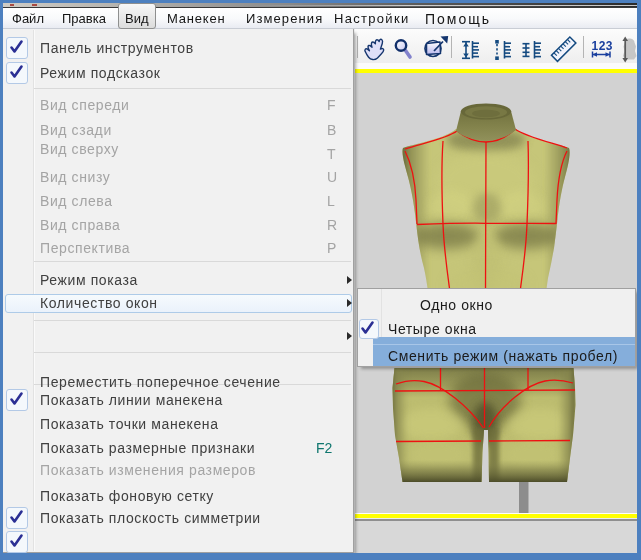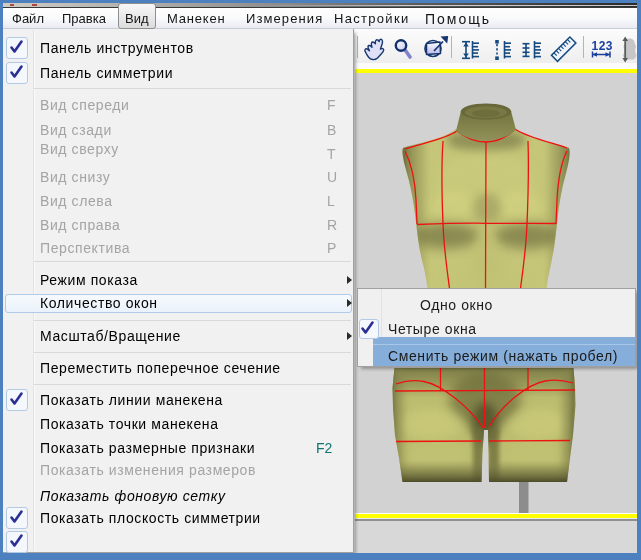--- a/index.html
+++ b/index.html
@@ -15,21 +15,21 @@
 #toolbar{position:absolute;left:352px;top:26px;width:282px;height:34px;background:linear-gradient(180deg,#fcfcfc,#eeeeee);border-bottom:1px solid #dadada;text-align:right;}
 #viewport{position:absolute;left:352px;top:60px;width:282px;height:490px;background:#d2d2d2;}
 #vwhite{position:absolute;left:0;top:0;width:282px;height:6px;background:#fbfbfb;}
 #vyellow1{position:absolute;left:0;top:6px;width:282px;height:4px;background:#ffff00;}
 #vyellow2{position:absolute;left:0;top:450px;width:282px;height:4px;background:#ffff00;border-top:1px solid #fdfdfd;box-sizing:content-box;}
 #vline2{position:absolute;left:0;top:455px;width:282px;height:2px;background:#8f8f8f;border-top:1px solid #ebebeb;}
 #vbottom{position:absolute;left:0;top:458px;width:282px;height:32px;background:#d8d8d8;}
 #menu{position:absolute;left:0;top:26px;width:350.5px;height:524px;background:#f1f1f1;border-right:1px solid #a0a0a0;border-bottom:1px solid #a0a0a0;box-sizing:border-box;box-shadow:3px 3px 3px -1px rgba(0,0,0,0.3);}
 #gutline{position:absolute;left:30px;top:1px;width:1px;height:521px;background:#e2e2e2;}
 #gutline2{position:absolute;left:31px;top:1px;width:1px;height:521px;background:#fafafa;}
-.mi{position:absolute;left:37px;height:18px;line-height:18px;font-size:14px;letter-spacing:0.6px;color:#000000;white-space:nowrap;}
+.mi{position:absolute;left:37px;height:18px;line-height:18px;font-size:14px;letter-spacing:0.6px;color:#404040;white-space:nowrap;}
 .mi.dis{color:#a4a4a4;}
 .sc{position:absolute;height:18px;line-height:18px;font-size:14px;color:#0f766e;}
 .sc.dis{color:#a4a4a4;}
 .msep{position:absolute;left:31px;width:317px;height:1px;background:#d9d9d9;}
 .chk{position:absolute;left:3px;width:20px;height:20px;border:1px solid #b3c9e6;border-radius:3px;background:#f4f8fc;}
 .arrow{position:absolute;left:344px;width:0;height:0;border-left:5px solid #2a2a2a;border-top:4px solid transparent;border-bottom:4px solid transparent;}
 #hoverrow{position:absolute;left:1.5px;top:264.5px;width:347px;height:19px;border:1px solid #aecbe8;border-radius:3px;background:linear-gradient(180deg,#f6fafd,#eaf2fb);box-sizing:border-box;}
 #submenu{position:absolute;left:354px;top:285px;width:279px;height:79px;background:#f0f0f0;border:1px solid #a0a0a0;box-shadow:3px 3px 3px -1px rgba(0,0,0,0.3);box-sizing:border-box;}
 #sgutline{position:absolute;left:23px;top:0;width:1px;height:77px;background:#e2e2e2;}
 .smi{position:absolute;left:30px;height:18px;line-height:18px;font-size:14px;letter-spacing:0.6px;color:#1b1b1b;white-space:nowrap;}
@@ -300,21 +300,21 @@
     <div class="msep" style="top:58.5px;"></div>
     <div class="msep" style="top:232px;"></div>
     <div class="msep" style="top:291px;"></div>
     <div class="msep" style="top:323px;"></div>
     <div class="msep" style="top:355px;"></div>
     <div class="mi" style="top:9.5px;">Панель инструментов</div>
     <div class="chk" style="top:7.5px;"></div>
     <svg class="check" style="left:6px;top:9.5px;" width="16" height="16" viewBox="0 0 16 16">
         <path d="M2.5 8.5 L5.5 12.5 L12.5 2.5" fill="none" stroke="#2b2f94" stroke-width="2.6" stroke-linecap="round" stroke-linejoin="round"></path>
       </svg>
-    <div class="mi" style="top:34.5px;">Панель симметрии</div>
+    <div class="mi" style="top:34.5px;">Режим подсказок</div>
     <div class="chk" style="top:32.5px;"></div>
     <svg class="check" style="left:6px;top:34.5px;" width="16" height="16" viewBox="0 0 16 16">
         <path d="M2.5 8.5 L5.5 12.5 L12.5 2.5" fill="none" stroke="#2b2f94" stroke-width="2.6" stroke-linecap="round" stroke-linejoin="round"></path>
       </svg>
     <div class="mi dis" style="top:67px;">Вид спереди</div>
     <div class="sc dis" style="left:324px;top:67px;">F</div>
     <div class="mi dis" style="top:91.5px;">Вид сзади</div>
     <div class="sc dis" style="left:324px;top:91.5px;">B</div>
     <div class="mi dis" style="top:111px;">Вид сверху</div>
     <div class="sc dis" style="left:324px;top:115.5px;">T</div>
@@ -323,33 +323,32 @@
     <div class="mi dis" style="top:162.5px;">Вид слева</div>
     <div class="sc dis" style="left:324px;top:162.5px;">L</div>
     <div class="mi dis" style="top:187px;">Вид справа</div>
     <div class="sc dis" style="left:324px;top:187px;">R</div>
     <div class="mi dis" style="top:210px;">Перспектива</div>
     <div class="sc dis" style="left:324px;top:210px;">P</div>
     <div class="mi" style="top:241.5px;">Режим показа</div>
     <div class="arrow" style="top:246.5px;"></div>
     <div class="mi" style="top:265px;">Количество окон</div>
     <div class="arrow" style="top:270px;"></div>
-    <div class="mi" style="top:298px;">Масштаб/Вращение</div>
     <div class="arrow" style="top:303px;"></div>
-    <div class="mi" style="top:330px;">Переместить поперечное сечение</div>
+    <div class="mi" style="top:344px;">Переместить поперечное сечение</div>
     <div class="mi" style="top:361.5px;">Показать линии манекена</div>
     <div class="chk" style="top:359.5px;"></div>
     <svg class="check" style="left:6px;top:361.5px;" width="16" height="16" viewBox="0 0 16 16">
         <path d="M2.5 8.5 L5.5 12.5 L12.5 2.5" fill="none" stroke="#2b2f94" stroke-width="2.6" stroke-linecap="round" stroke-linejoin="round"></path>
       </svg>
     <div class="mi" style="top:409.5px;">Показать размерные признаки</div>
     <div class="mi" style="top:385.5px;">Показать точки манекена</div>
     <div class="sc" style="left:313px;top:409.5px;">F2</div>
     <div class="mi dis" style="top:432px;">Показать изменения размеров</div>
-    <div class="mi" style="top:457.5px;font-style:italic;">Показать фоновую сетку</div>
+    <div class="mi" style="top:457.5px;">Показать фоновую сетку</div>
     <div class="mi" style="top:480px;">Показать плоскость симметрии</div>
     <div class="chk" style="top:478px;"></div>
     <svg class="check" style="left:6px;top:480px;" width="16" height="16" viewBox="0 0 16 16">
         <path d="M2.5 8.5 L5.5 12.5 L12.5 2.5" fill="none" stroke="#2b2f94" stroke-width="2.6" stroke-linecap="round" stroke-linejoin="round"></path>
       </svg>
     <div class="chk" style="top:501.5px;"></div>
     <svg class="check" style="left:6px;top:503.5px;" width="16" height="16" viewBox="0 0 16 16">
         <path d="M2.5 8.5 L5.5 12.5 L12.5 2.5" fill="none" stroke="#2b2f94" stroke-width="2.6" stroke-linecap="round" stroke-linejoin="round"></path>
       </svg>
   </div>

